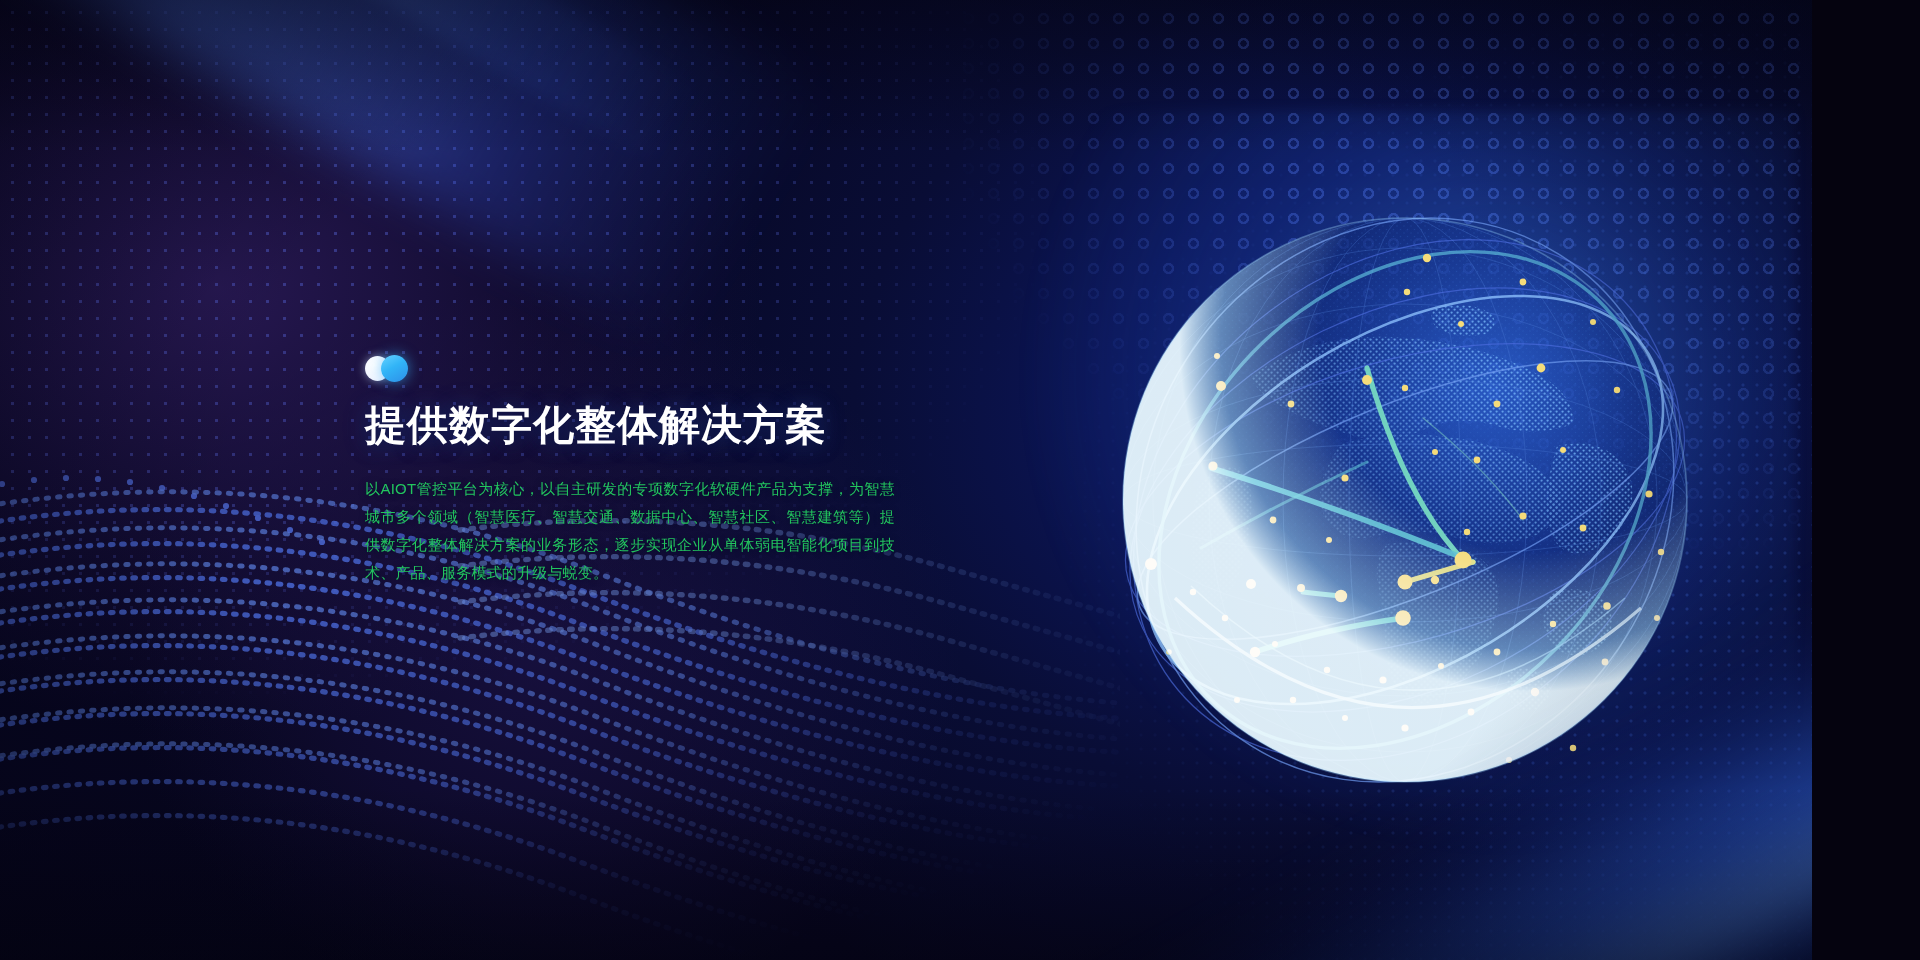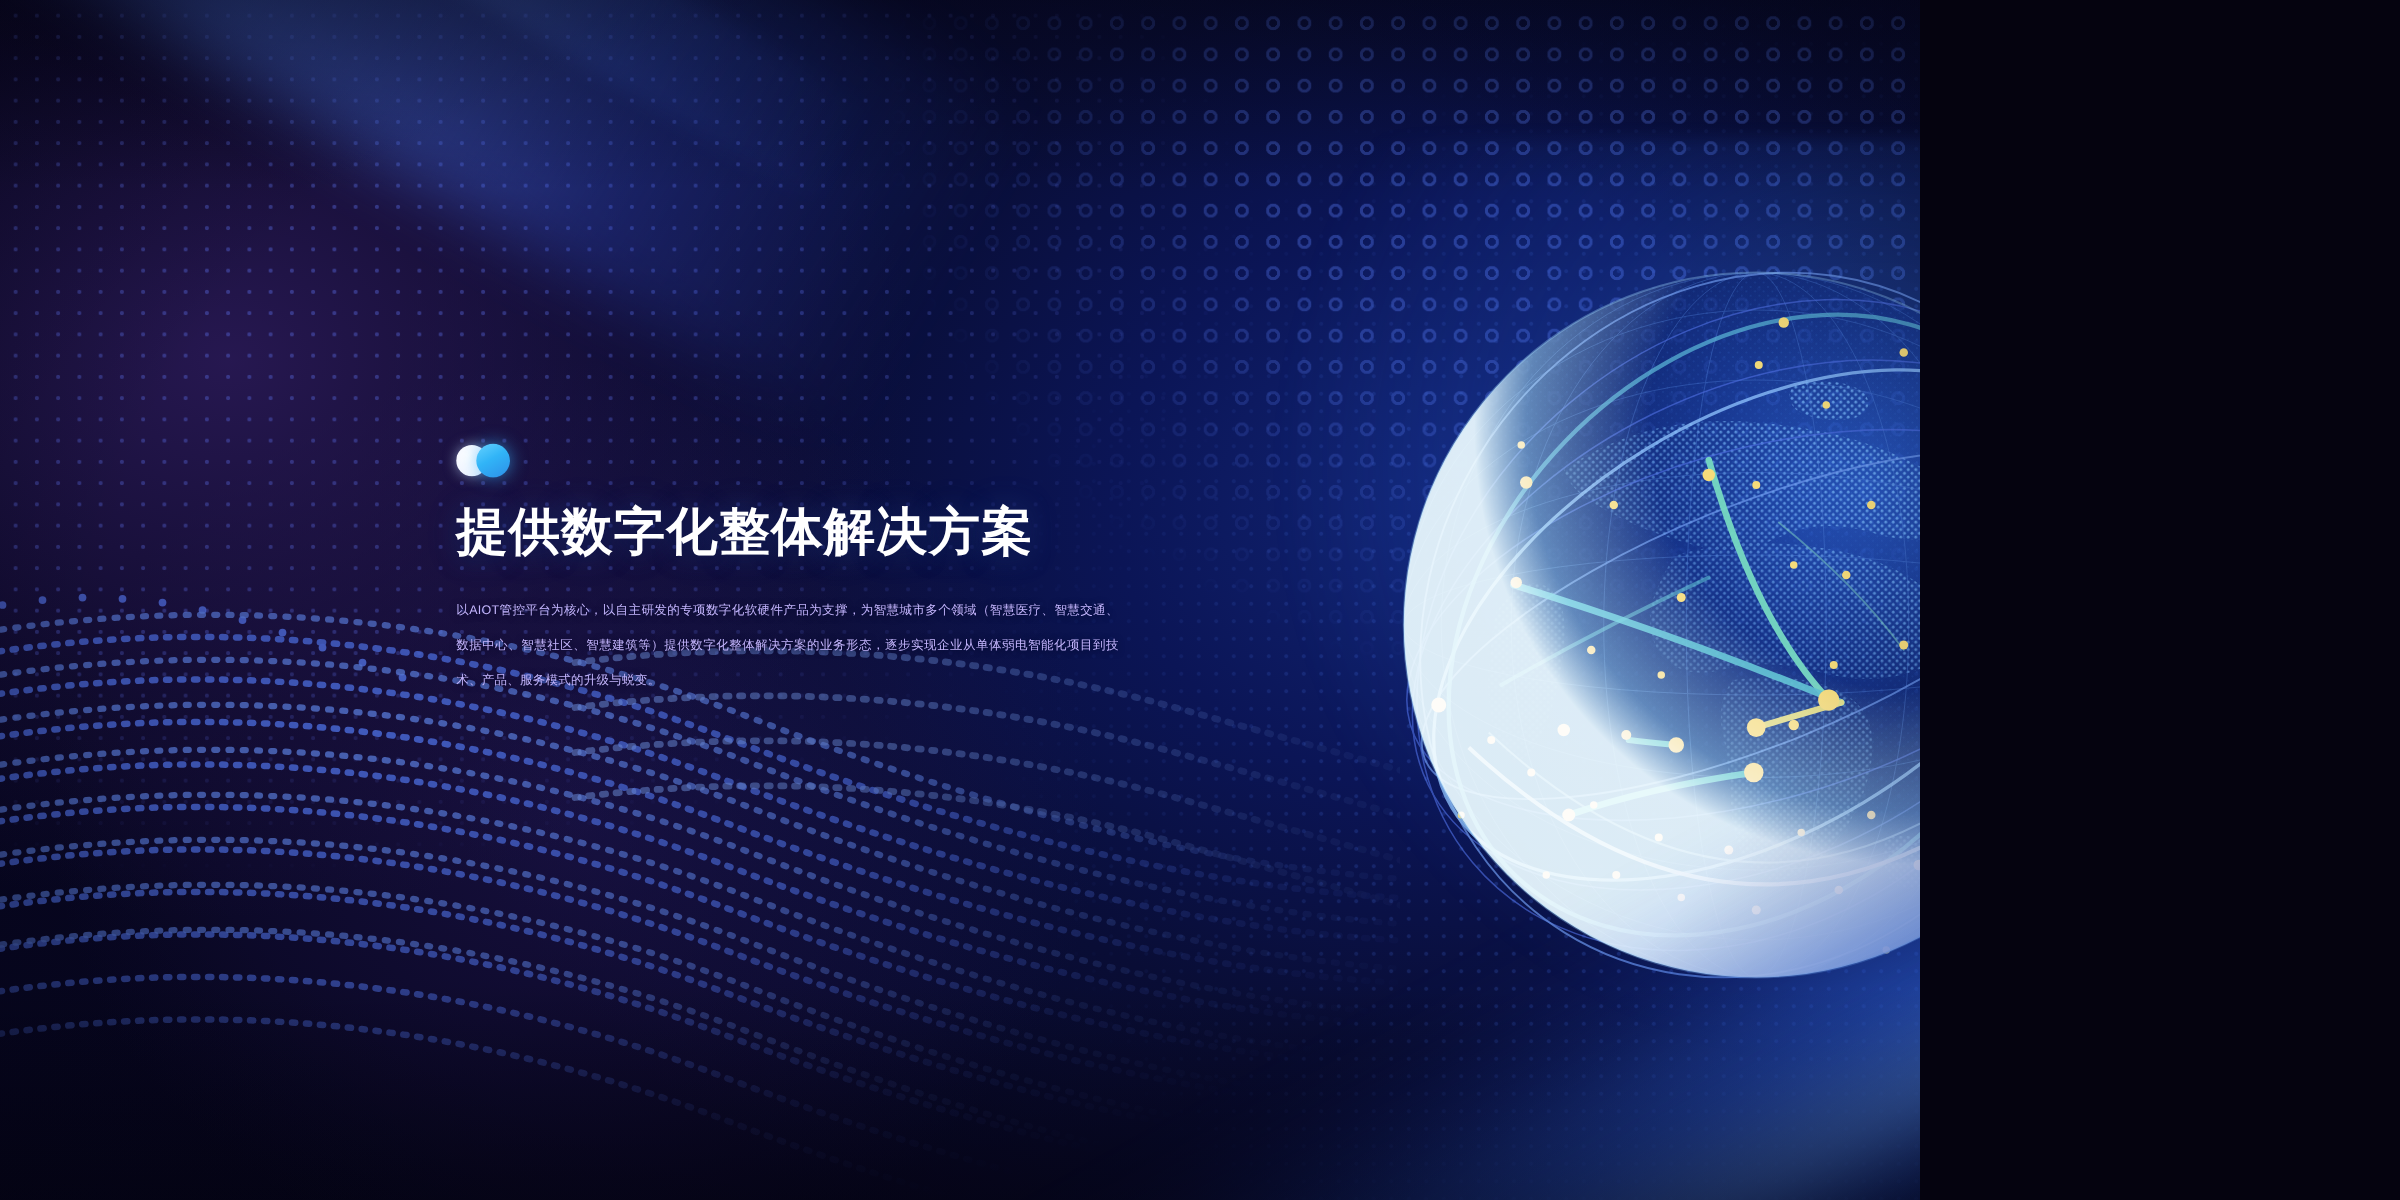--- a/index.html
+++ b/index.html
@@ -3,21 +3,21 @@
 <meta charset="utf-8">
 <title>提供数字化整体解决方案</title>
 <style>
   html, body {
     margin: 0;
     padding: 0;
     background: #05030f;
   }
   #stage {
     position: relative;
-    width: 1536px;
+    width: 1812px;
     height: 960px;
     overflow: hidden;
     background: #0a0726;
     font-family: "Liberation Sans", "DejaVu Sans", sans-serif;
   }
 
   
   .layer { position: absolute; inset: 0; pointer-events: none; }
 
   
@@ -169,23 +169,23 @@
     line-height: 1.12;
     font-weight: 700;
     letter-spacing: 1px;
     color: #ffffff;
     text-shadow: 0 2px 16px rgba(10,20,70,0.85), 0 0 26px rgba(70,120,230,0.30);
     white-space: nowrap;
   }
   .body-copy {
     margin: 0;
     width: 530px;
-    font-size: 10px;
+    font-size: 15px;
     line-height: 28px;
-    color: #c4b5fd;
+    color: #22c55e;
     letter-spacing: 0.2px;
     text-align: justify;
     text-shadow: 0 1px 6px rgba(5,10,40,0.9);
   }
 </style>
 </head>
 <body>
 
 <div id="stage">
 

